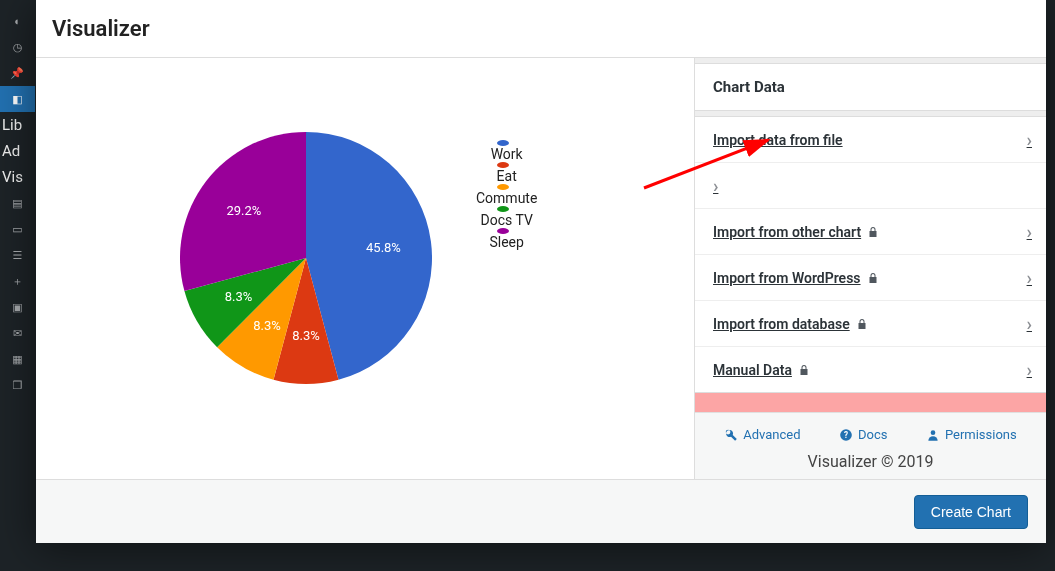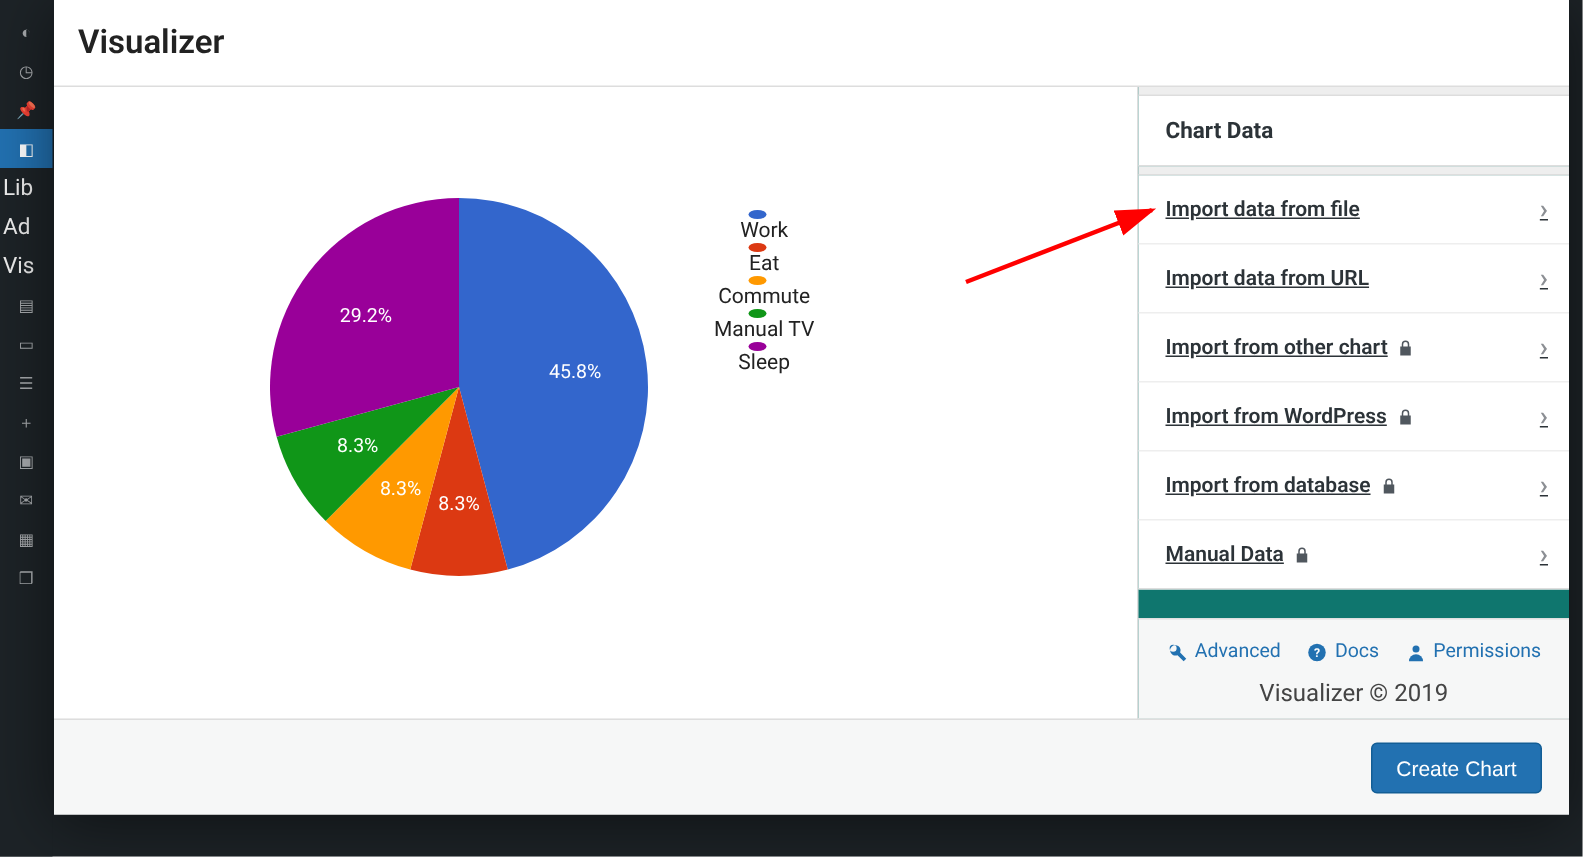--- a/index.html
+++ b/index.html
@@ -69,23 +69,23 @@
     color: #222;
   }
   .legend-row { display: flex; align-items: center; height: 22px; flex-direction: column; }
   .legend-dot { width: 12px; height: 12px; border-radius: 50%; margin-right: 8px; }
   .arrow {
     position: absolute;
     left: 600px; top: 72px;
     pointer-events: none;
   }
   .side-panel {
-    width: 288px;
+    width: 352px;
     border-left: 1px solid #ddd;
-    background: #0f766e;
+    background: #fca5a5;
     display: flex; flex-direction: column;
   }
   .panel-gap { height:6px; background:#eee; border-bottom:1px solid #ddd;}
   .panel-title {
     background: #fff;
     border-bottom: 1px solid #ddd;
     padding: 14px 18px;
     font-size: 15px;
     font-weight: 700;
     color: #2c3338;
@@ -185,21 +185,21 @@
           <div class="legend-row">
             <span class="legend-dot" style="background:#dc3912"></span>
             <span>Eat</span>
           </div>
           <div class="legend-row">
             <span class="legend-dot" style="background:#ff9900"></span>
             <span>Commute</span>
           </div>
           <div class="legend-row">
             <span class="legend-dot" style="background:#109618"></span>
-            <span>Manual TV</span>
+            <span>Docs TV</span>
           </div>
           <div class="legend-row">
             <span class="legend-dot" style="background:#990099"></span>
             <span>Sleep</span>
           </div>
         </div>
       <svg class="arrow" width="150" height="90">
         <defs>
           <marker id="ah" markerWidth="10" markerHeight="10" refX="8" refY="3" orient="auto">
             <path d="M0,0 L0,6 L9,3 z" fill="#ff0000"></path>
@@ -214,23 +214,20 @@
       <div class="panel-title">Chart Data</div>
       <div class="panel-gap"></div>
       <div class="panel-list" id="panel-list">
           <div class="panel-row">
             <span class="label">
               <span>Import data from file</span>
             </span>
             <span class="chev">›</span>
           </div>
           <div class="panel-row">
-            <span class="label">
-              <span>Import data from URL</span>
-            </span>
             <span class="chev">›</span>
           </div>
           <div class="panel-row">
             <span class="label">
               <span>Import from other chart</span>
               <span class="lock-icon">
                 <svg viewBox="0 0 24 24" fill="#50575e">
                   <path d="M12 2a5 5 0 00-5 5v3H5v12h14V10h-2V7a5 5 0 00-5-5zm-3 5a3 3 0 016 0v3H9z"></path>
                 </svg>
               </span>

